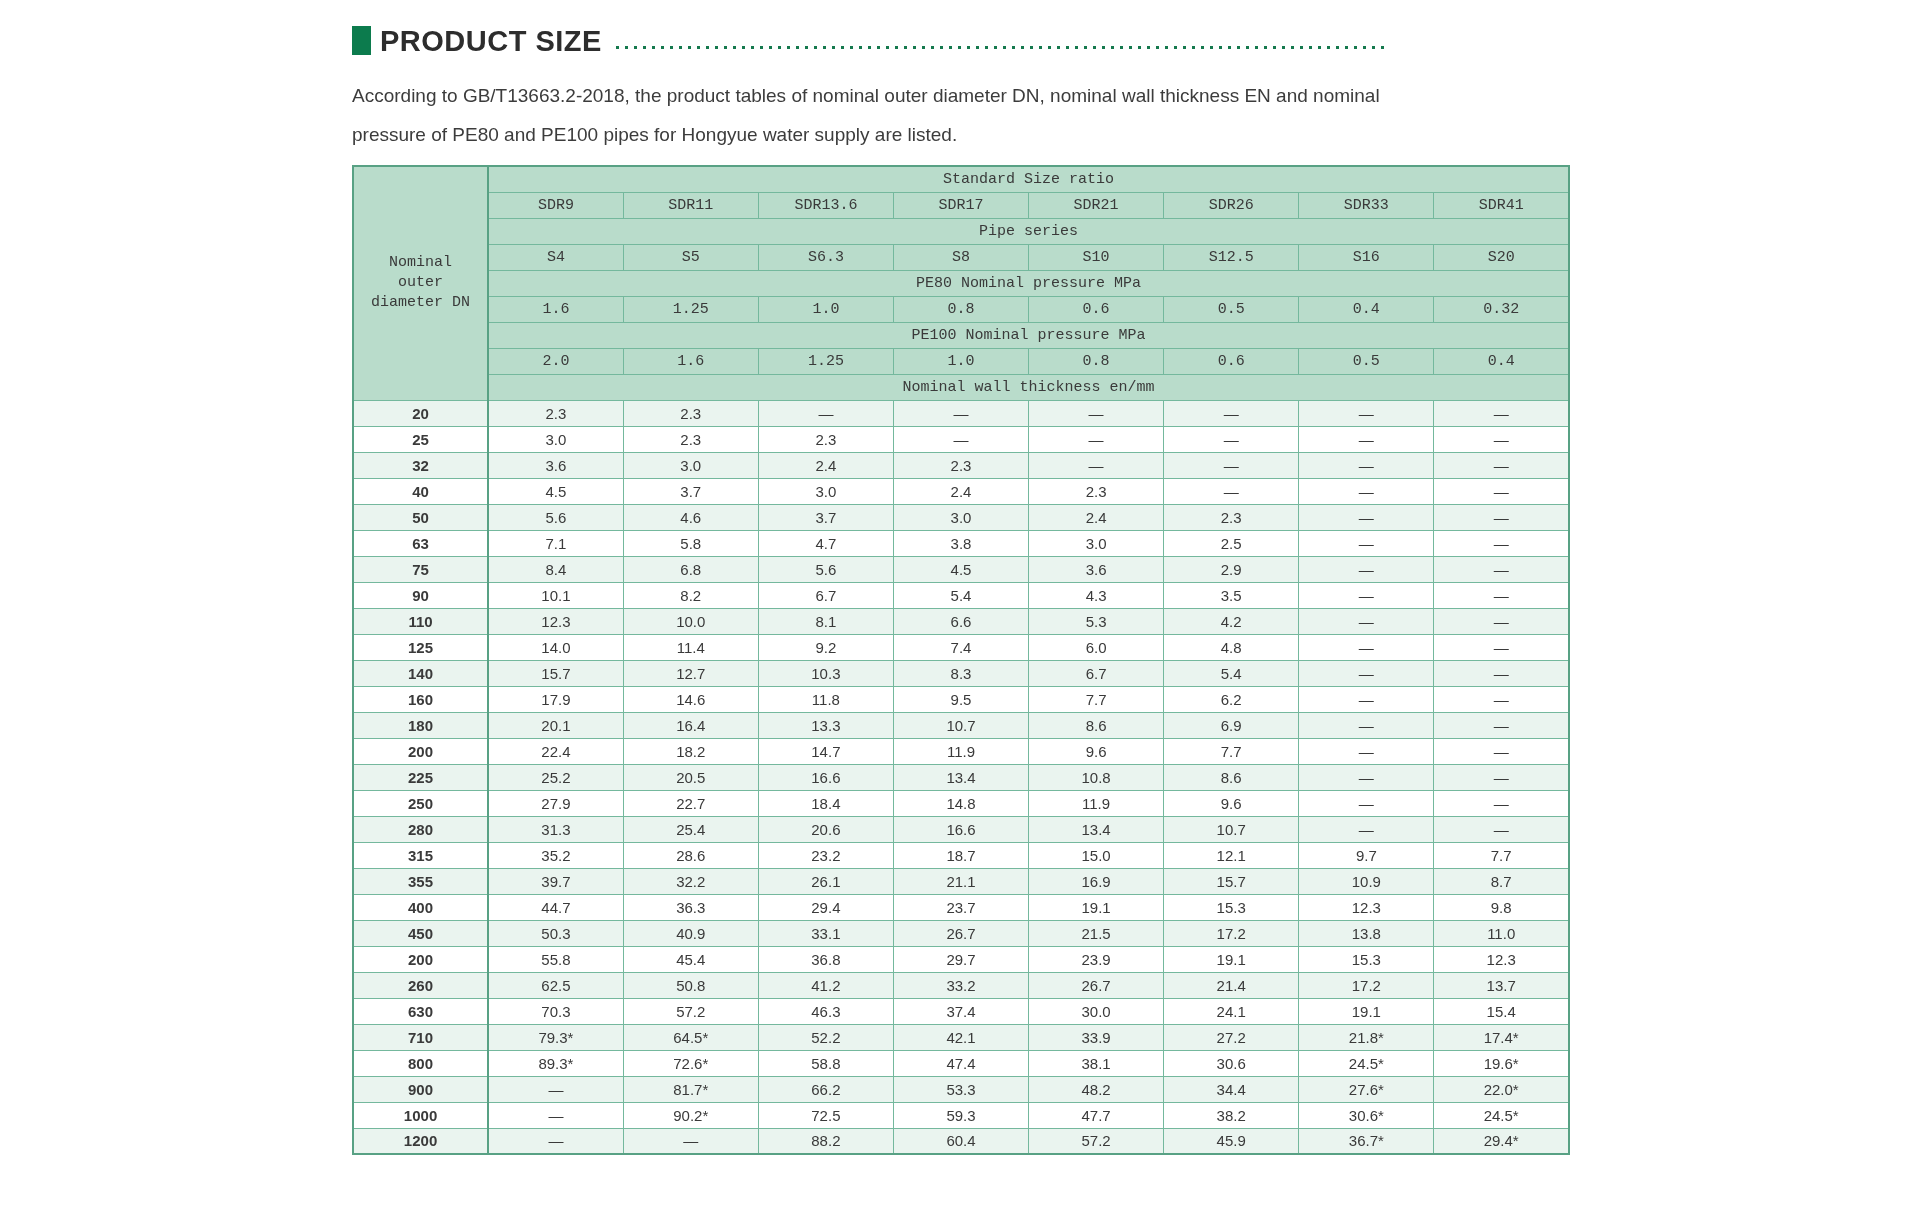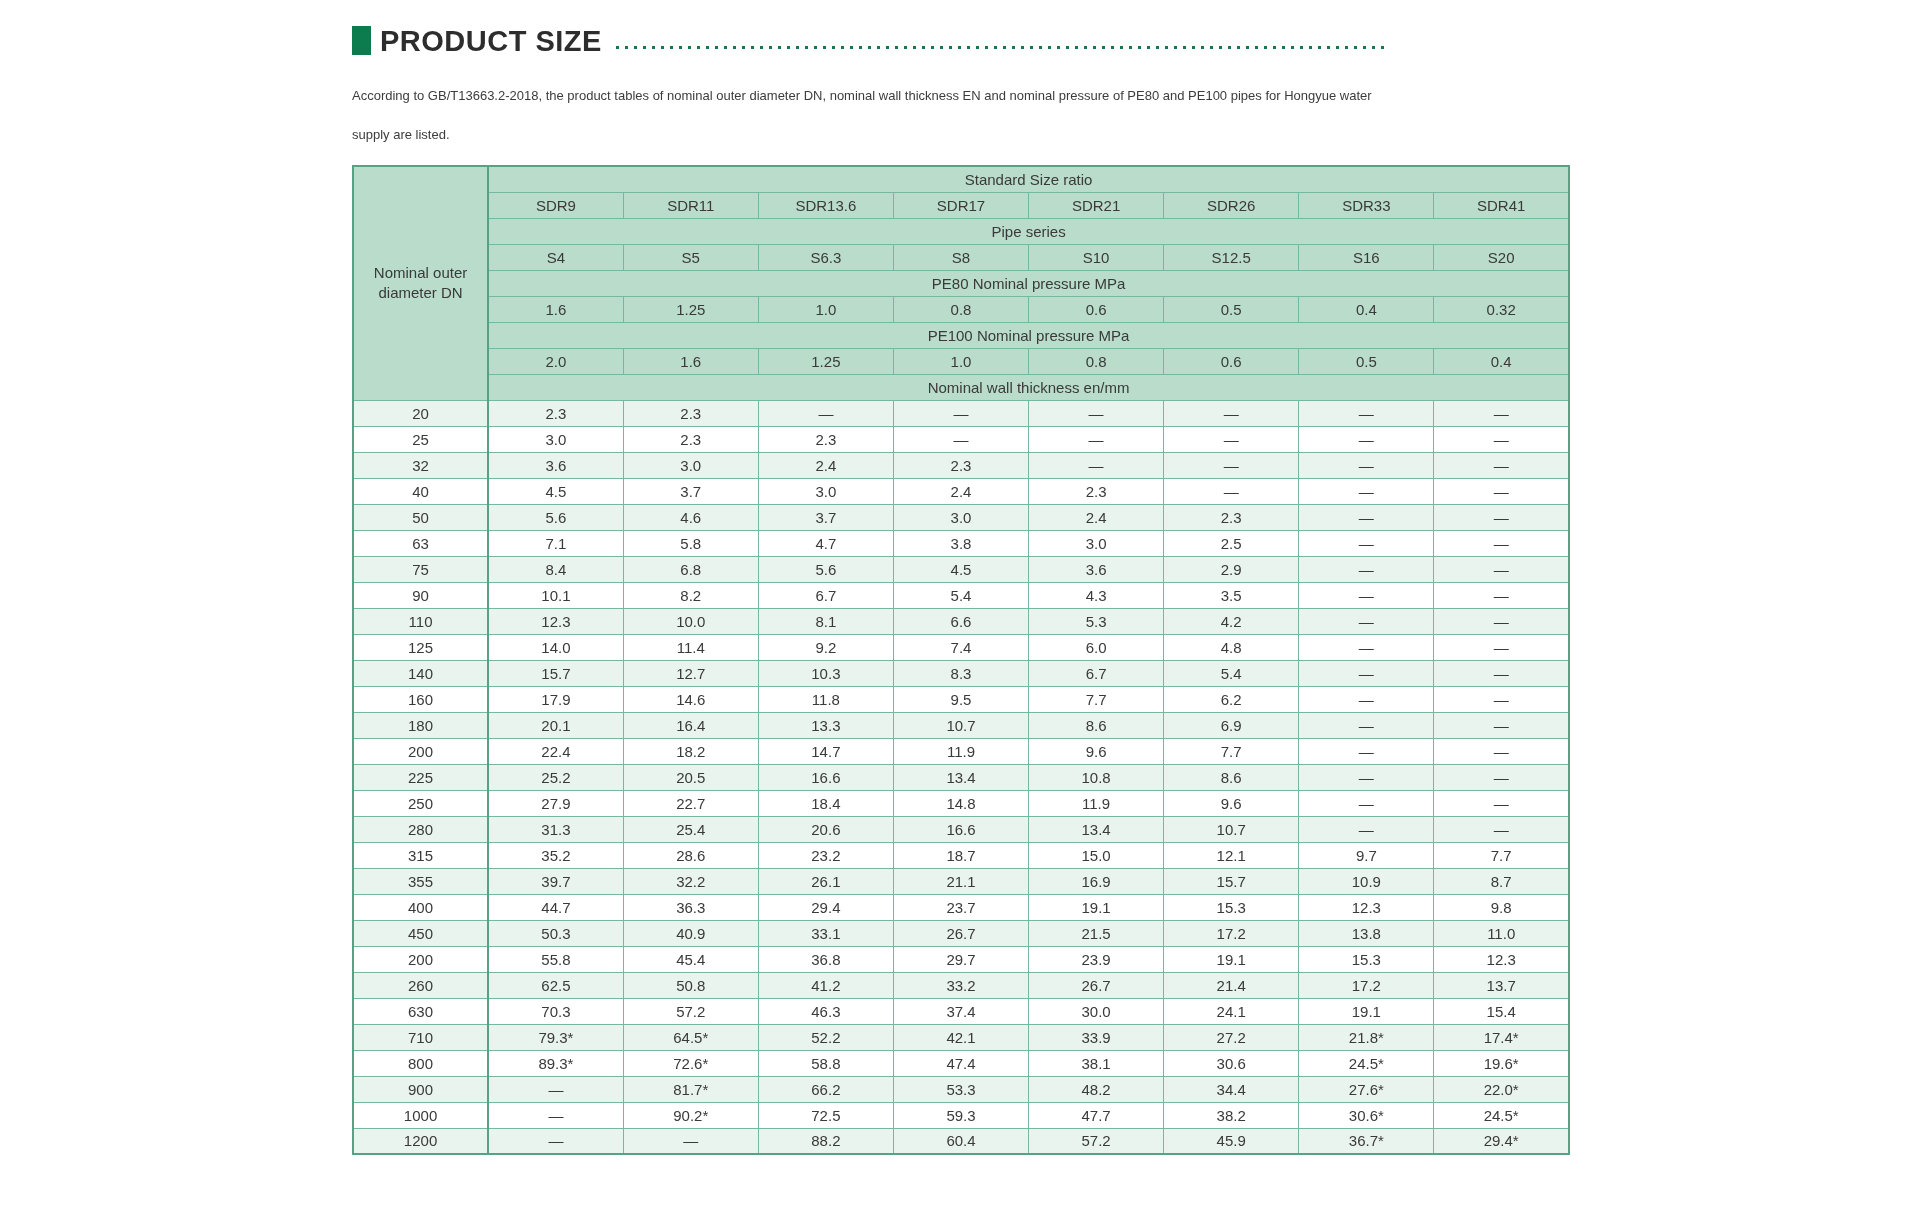--- a/index.html
+++ b/index.html
@@ -35,21 +35,21 @@
   }
   .dotted-divider {
     flex: 1 1 auto;
     height: 3px;
     margin-left: 14px;
     margin-bottom: 7px;
     background: repeating-linear-gradient(to right, #15794e 0 3px, transparent 3px 9px);
   }
   .description {
     margin-top: 20px;
-    font-size: 13px;
+    font-size: 19px;
     line-height: 39px;
     color: #3c3c3c;
   }
   table.product-table {
     margin-top: 11px;
     width: 1218px;
     border-collapse: collapse;
     table-layout: fixed;
     border: 2px solid #58a184;
   }
@@ -58,28 +58,28 @@
     height: 26px;
     padding: 0 4px;
     text-align: center;
     vertical-align: middle;
     font-size: 15px;
     font-weight: normal;
     color: #3a3a3a;
     overflow: hidden;
     white-space: nowrap;
   }
-  .product-table thead th { background: #bade cf; }
+  .product-table thead th { background: #bade cf; font-family: Liberation Mono, monospace; }
   .product-table thead th { background: #b9dccb; white-space: normal; }
   .product-table th.dn-head {
     border-right: 2px solid #58a184;
     line-height: 20px;
     padding: 15px 12px;
   }
-  .product-table td.dn-cell { border-right: 2px solid #58a184; }
+  .product-table td.dn-cell { border-right: 2px solid #58a184; font-weight: bold; }
   .product-table tbody tr.striped td { background: #eaf4ef; }
   .product-table tbody tr td { background: #ffffff; }
   .product-table tbody tr.striped td { background: #eaf4ef; }
 </style>
 </head>
 <body>
 
 <div class="section">
   <div class="title-row">
     <div class="accent-square"></div>

